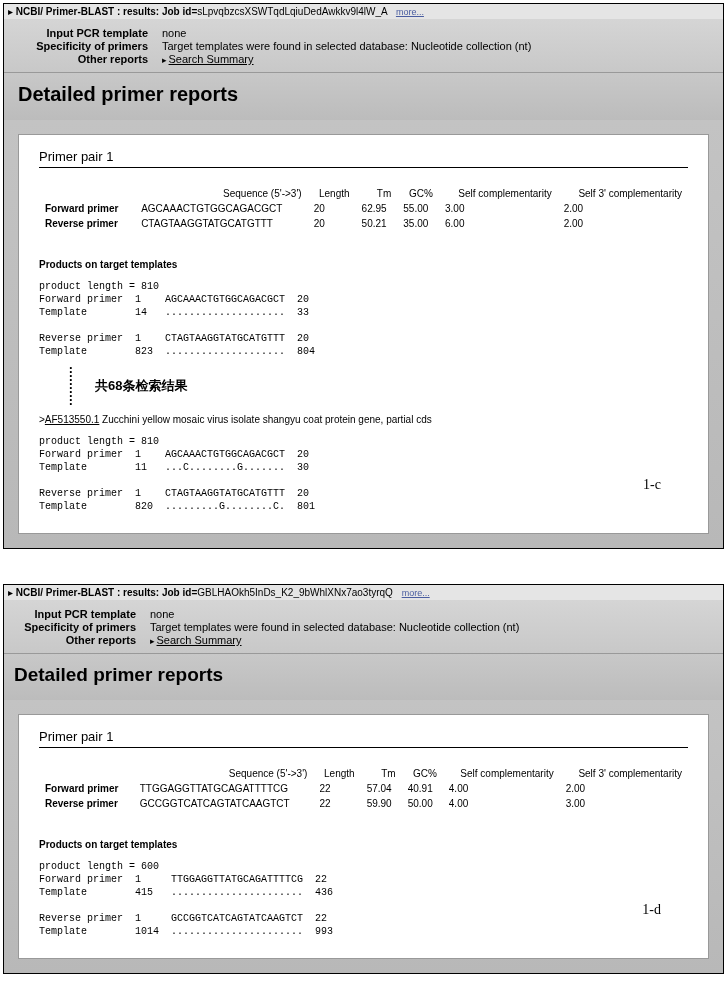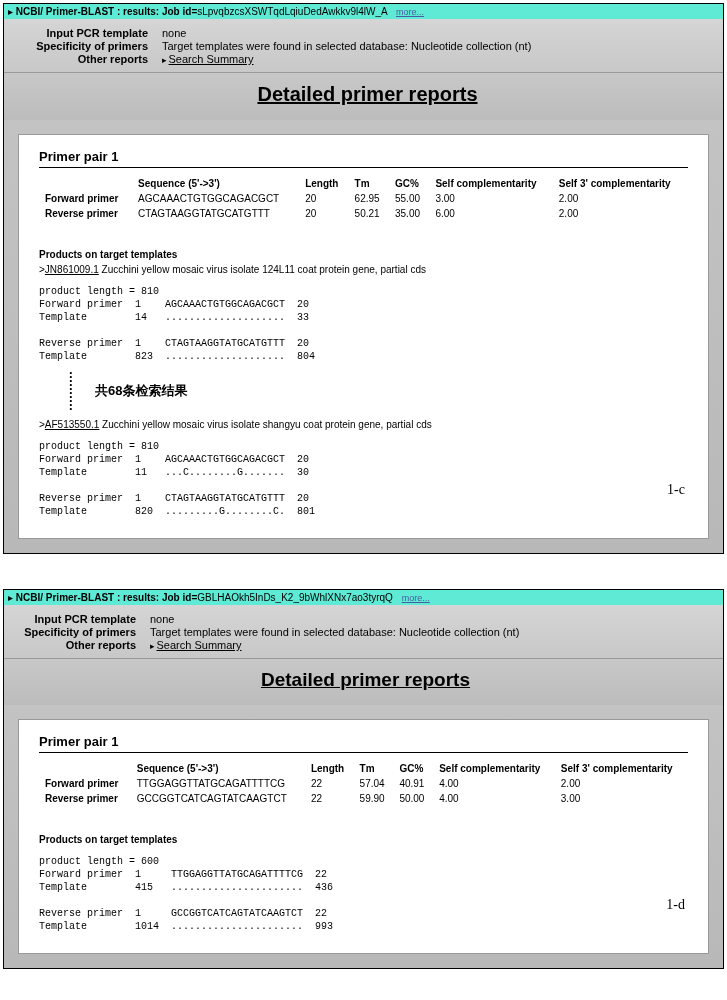--- a/index.html
+++ b/index.html
@@ -11,67 +11,65 @@
     color: #000;
   }
   .panel {
     border: 1px solid #000;
     margin: 3px;
     margin-bottom: 35px;
   }
   .breadcrumb {
     font-size: 10px;
     padding: 2px 4px;
-    background: #5eead4;
+    background: #e5e5e5;
   }
   .breadcrumb .jobid { font-weight: normal; }
   .breadcrumb a.more { color: #4a5da0; text-decoration: underline; margin-left: 6px; font-size: 9px; }
   .gray-band {
     background: linear-gradient(#d5d5d5, #c8c8c8);
     padding: 8px 14px 6px 14px;
     border-bottom: 1px solid #999;
   }
   .info-row { display: flex; margin-bottom: 1px; }
   .info-label { font-weight: bold; width: 130px; text-align: right; margin-right: 14px; }
   .info-value { }
   .search-summary { text-decoration: underline; }
   .tri { font-size: 9px; margin-right: 2px; }
   .section-title {
     font-size: 20px;
     font-weight: bold;
-    text-decoration: underline;
     padding: 10px 6px 14px 14px;
     background: linear-gradient(#c8c8c8, #bcbcbc);
-    text-align: center;
   }
   .content-outer {
     background: linear-gradient(#c3c3c3, #b8b8b8);
     padding: 14px;
   }
   .white-box {
     background: #fff;
     border: 1px solid #999;
     padding: 14px 20px 20px 20px;
     position: relative;
   }
   .pair-title {
     font-size: 13px;
-    font-weight: bold;
+    font-weight: normal;
     border-bottom: 1.5px solid #000;
     padding-bottom: 3px;
-    margin-bottom: 8px;
+    margin-bottom: 18px;
   }
   table.primer-table {
     width: 100%;
     border-collapse: collapse;
     font-size: 10px;
   }
   table.primer-table th {
-    text-align: left;
-    font-weight: bold;
+    text-align: right;
+    font-weight: normal;
     padding: 2px 6px;
     margin-top: 32px;
   }
   table.primer-table td {
     padding: 2px 6px;
   }
   table.primer-table td.rowlabel { font-weight: bold; }
   .products-title { font-weight: bold; font-size: 10px; margin-top: 28px; margin-bottom: 4px; }
   .target-link { font-size: 10px; }
   .target-link a { text-decoration: underline; color: #000; }
@@ -91,21 +89,21 @@
   }
   .dots {
     width: 10px;
     display: inline-block;
     margin-right: 16px;
     line-height: 4px;
     letter-spacing: 1px;
   }
   .fig-label {
     position: absolute;
-    right: 23px;
+    right: 47px;
     bottom: 40px;
     font-size: 14px;
     font-family: "Times New Roman", serif;
   }
   .panel-2 .info-label { width: 118px; }
   .panel-2 .breadcrumb { font-size: 10px; }
   .panel-2 .section-title { font-size: 19px; padding-left: 10px; }
   .panel-2 .gray-band, .panel-2 .section-title, .panel-2 .content-outer { }
 </style>
 </head>
@@ -159,21 +157,20 @@
           <td>CTAGTAAGGTATGCATGTTT</td>
           <td>20</td>
           <td>50.21</td>
           <td>35.00</td>
           <td>6.00</td>
           <td>2.00</td>
         </tr>
       </tbody>
         </table>
       <div class="products-title">Products on target templates</div>
-      <div class="target-link">&gt;<a href="#">JN861009.1</a><span> Zucchini yellow mosaic virus isolate 124L11 coat protein gene, partial cds</span></div>
       <pre class="mono">product length = 810
 Forward primer  1    AGCAAACTGTGGCAGACGCT  20
 Template        14   ....................  33
 
 Reverse primer  1    CTAGTAAGGTATGCATGTTT  20
 Template        823  ....................  804</pre>
 
       <div class="ellipsis-divider">
         <span class="dots">· ·<br>· ·<br>· ·<br>· ·<br>· ·</span>
         <span>共68条检索结果</span>

